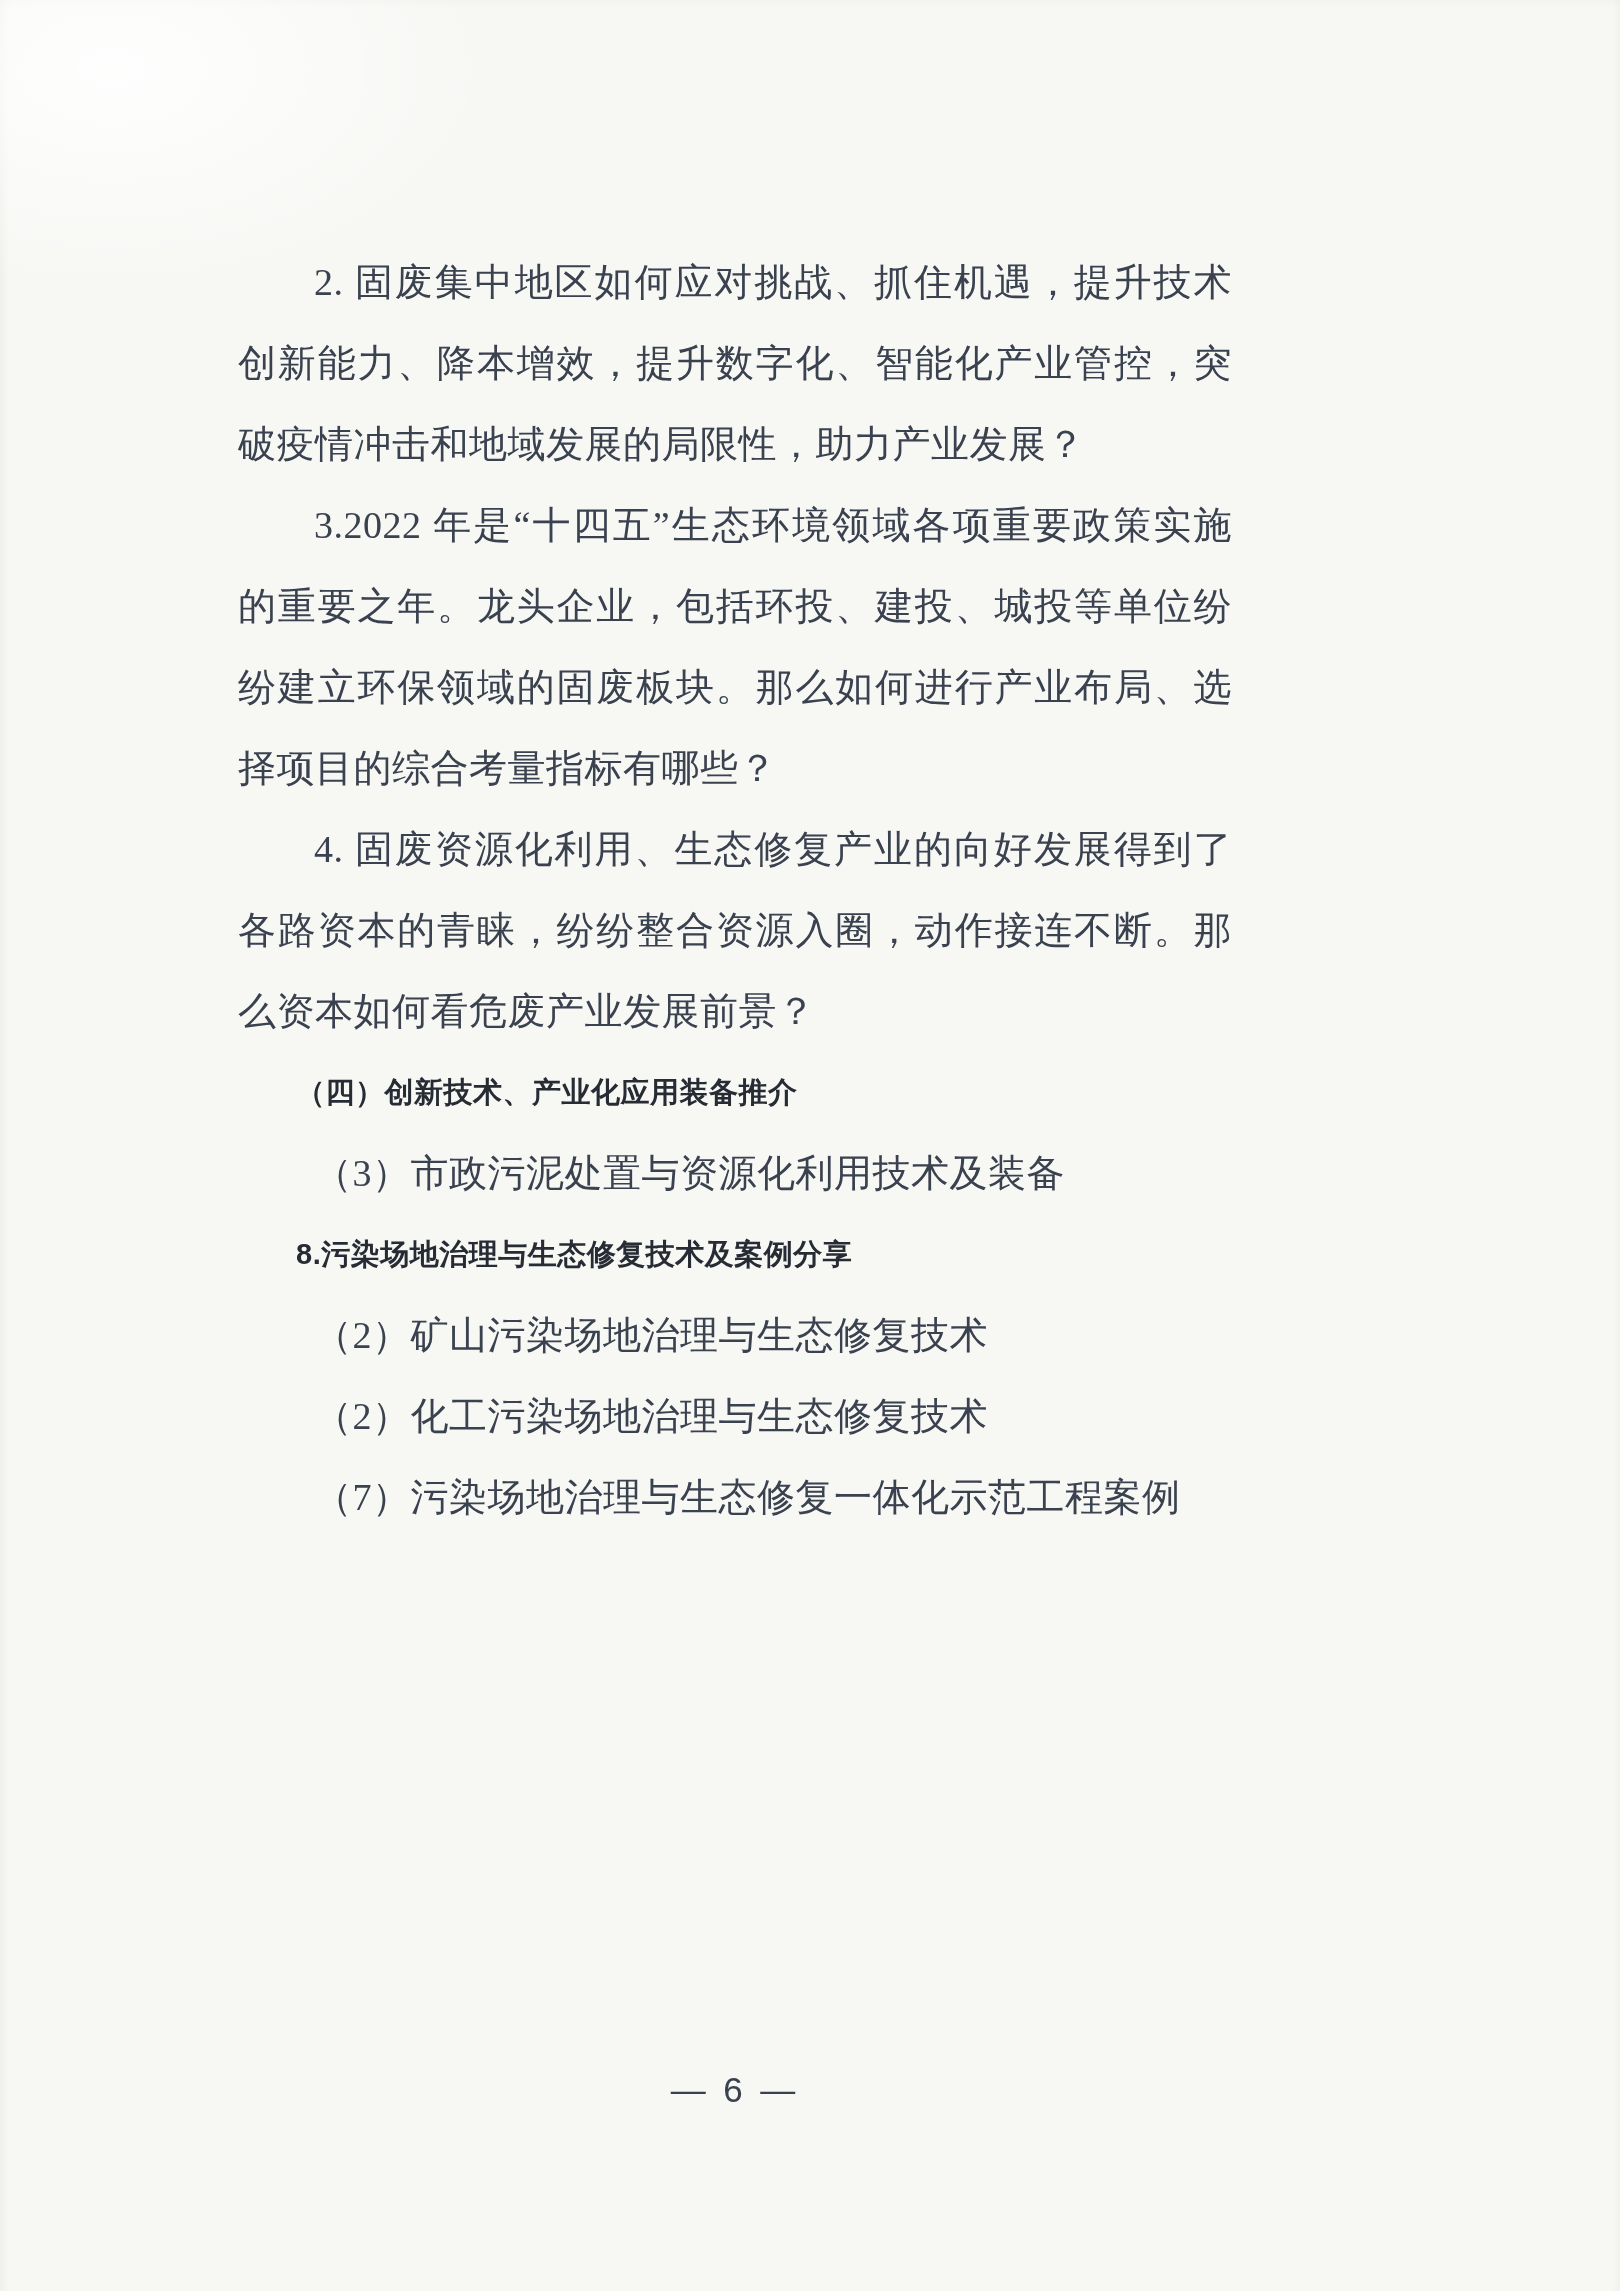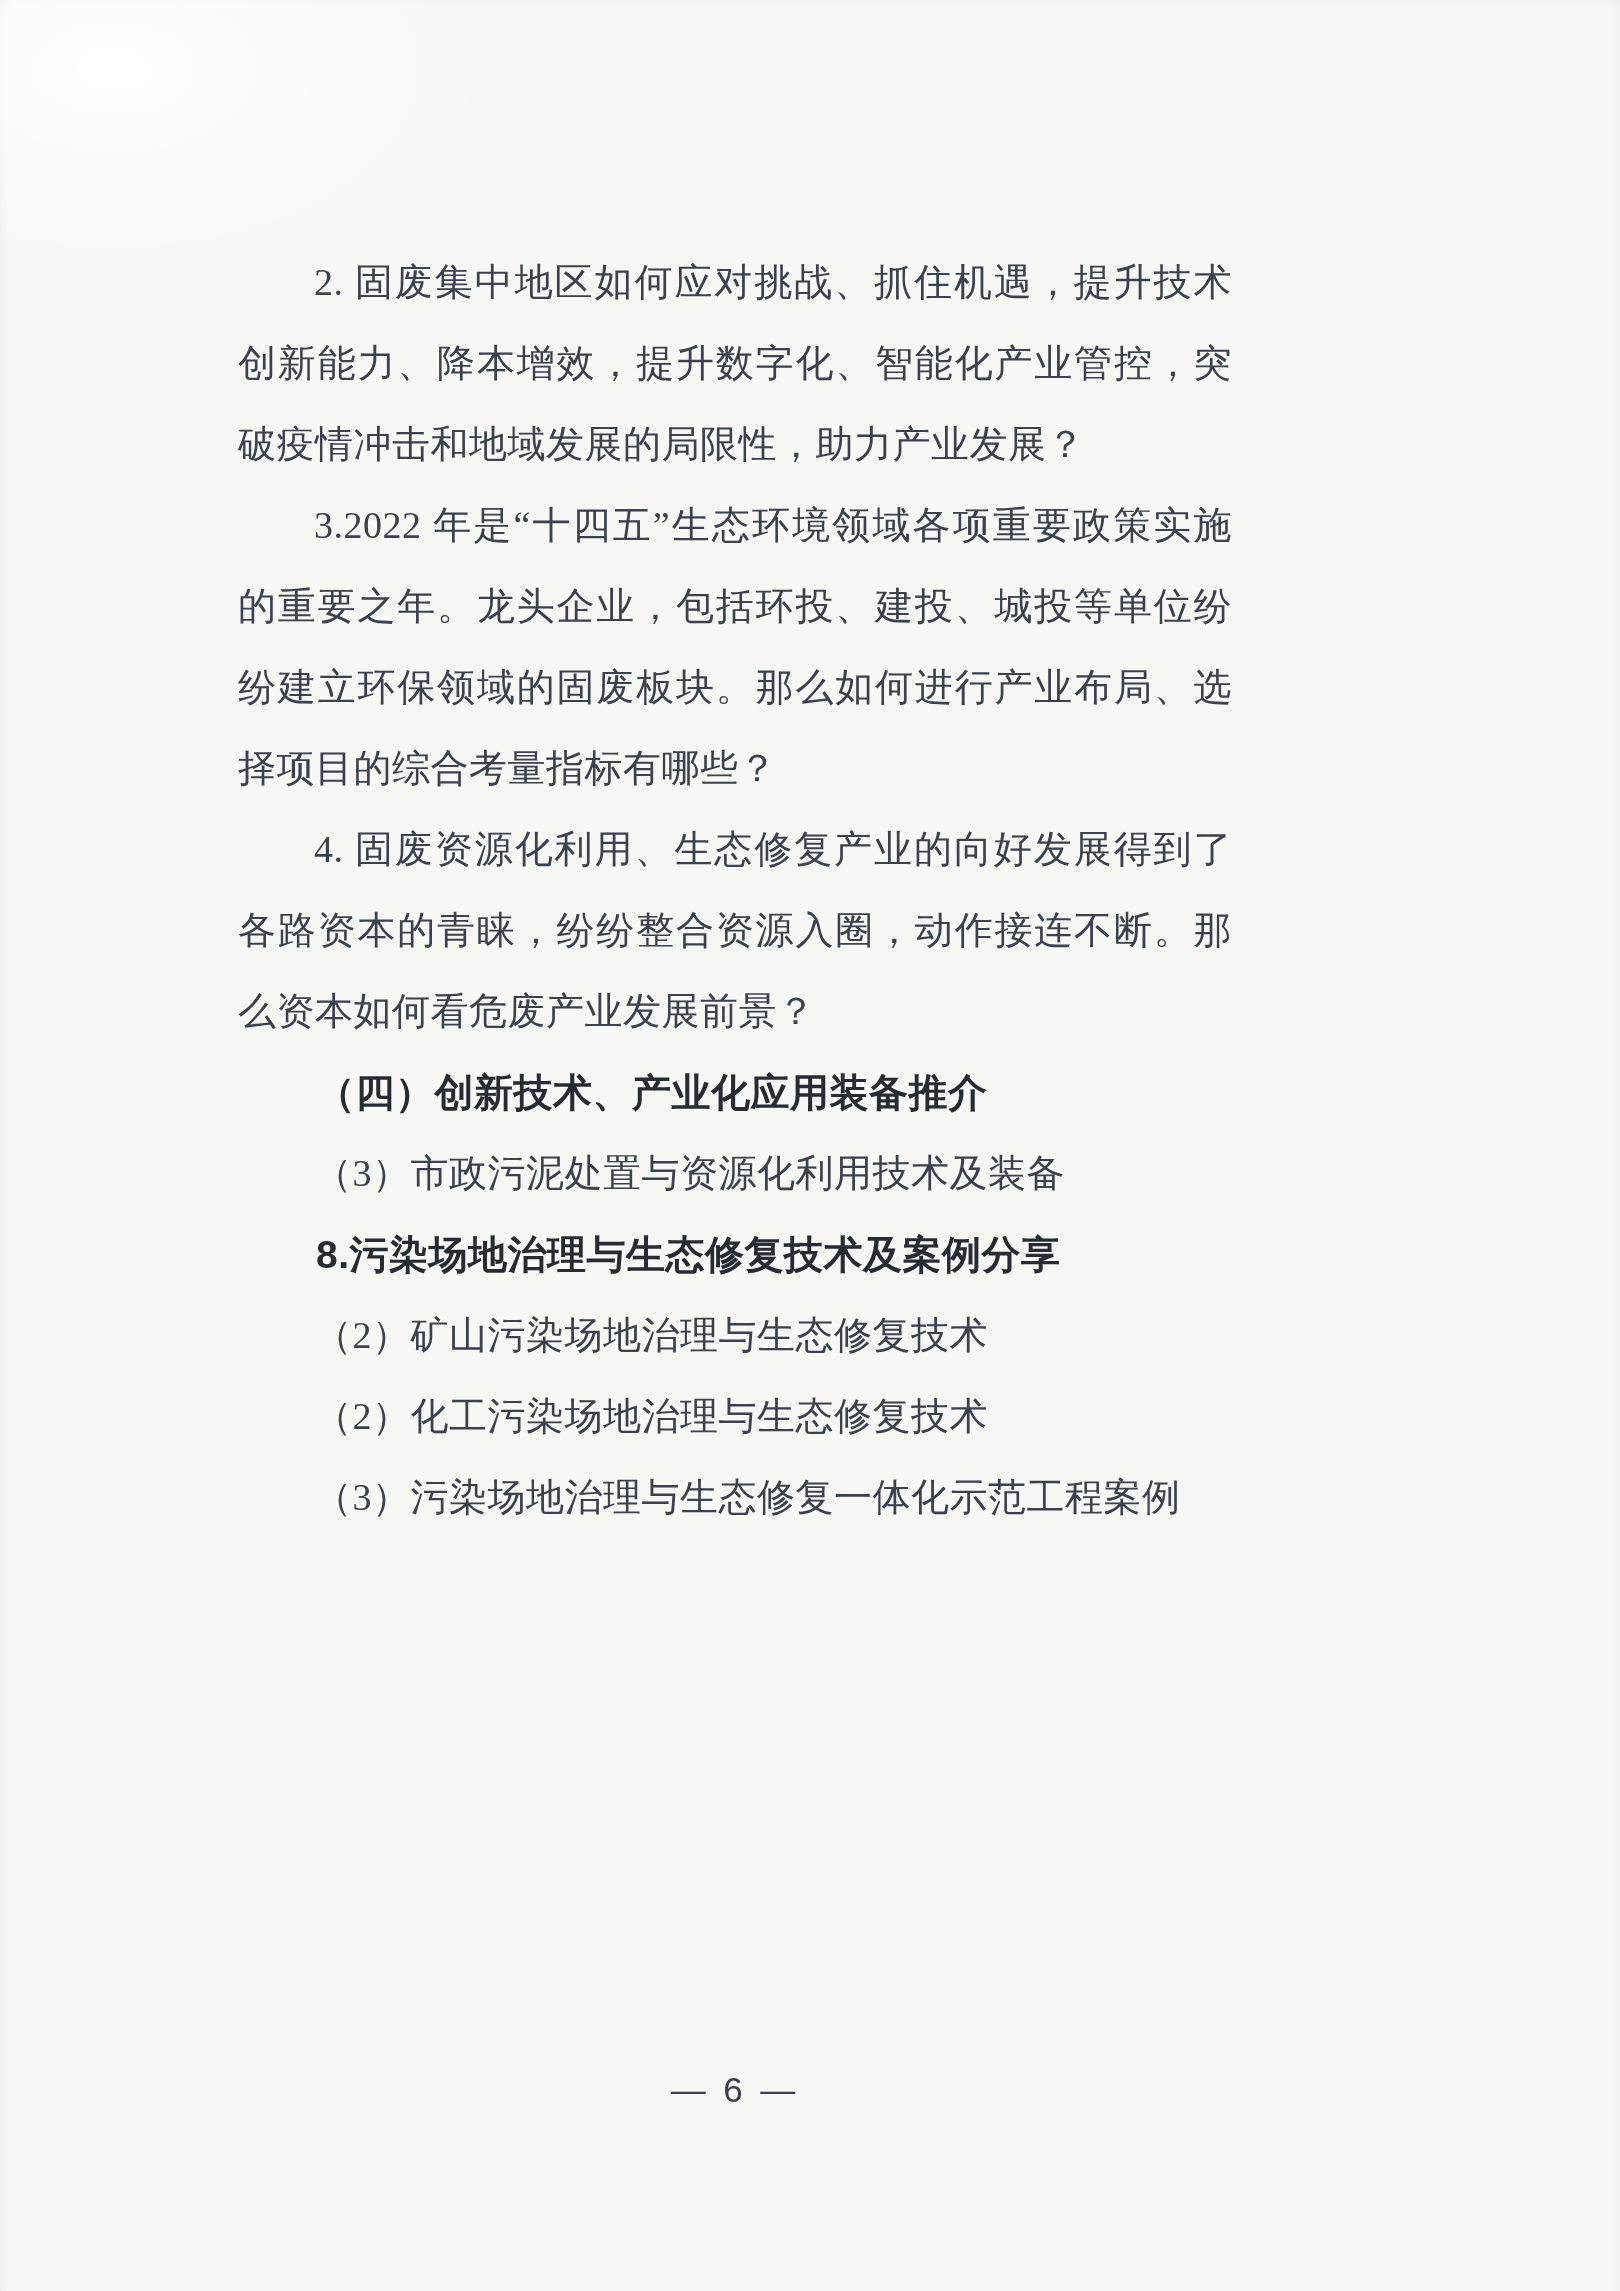--- a/index.html
+++ b/index.html
@@ -33,21 +33,21 @@
     font-size:38px;
     line-height:81px;
     color:#3a414f;
     text-align:justify;
     text-indent:2em;
     letter-spacing:0.5px;
   }
   .para.heading{
     font-family:"Liberation Sans","DejaVu Sans",sans-serif;
     font-weight:bold;
-    font-size:39px;
+    font-size:29px;
     color:#262b34;
   }
   .footer{
     position:absolute;
     top:2070px;
     left:238px;
     width:994px;
     text-align:center;
     font-family:"Liberation Sans","DejaVu Sans",sans-serif;
     font-size:35px;
@@ -61,17 +61,17 @@
 <div class="page">
   <div class="content">
       <p class="para body">2. 固废集中地区如何应对挑战、抓住机遇，提升技术创新能力、降本增效，提升数字化、智能化产业管控，突破疫情冲击和地域发展的局限性，助力产业发展？</p>
       <p class="para body">3.2022 年是“十四五”生态环境领域各项重要政策实施的重要之年。龙头企业，包括环投、建投、城投等单位纷纷建立环保领域的固废板块。那么如何进行产业布局、选择项目的综合考量指标有哪些？</p>
       <p class="para body">4. 固废资源化利用、生态修复产业的向好发展得到了各路资本的青睐，纷纷整合资源入圈，动作接连不断。那么资本如何看危废产业发展前景？</p>
       <p class="para heading">（四）创新技术、产业化应用装备推介</p>
       <p class="para body">（3）市政污泥处置与资源化利用技术及装备</p>
       <p class="para heading">8.污染场地治理与生态修复技术及案例分享</p>
       <p class="para body">（2）矿山污染场地治理与生态修复技术</p>
       <p class="para body">（2）化工污染场地治理与生态修复技术</p>
-      <p class="para body">（3）污染场地治理与生态修复一体化示范工程案例</p>
+      <p class="para body">（7）污染场地治理与生态修复一体化示范工程案例</p>
     </div>
   <div class="footer">— 6 —</div>
 </div>
 
 
 </body></html>

